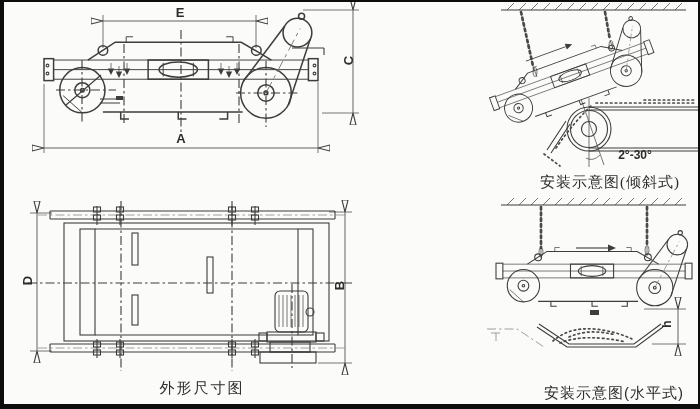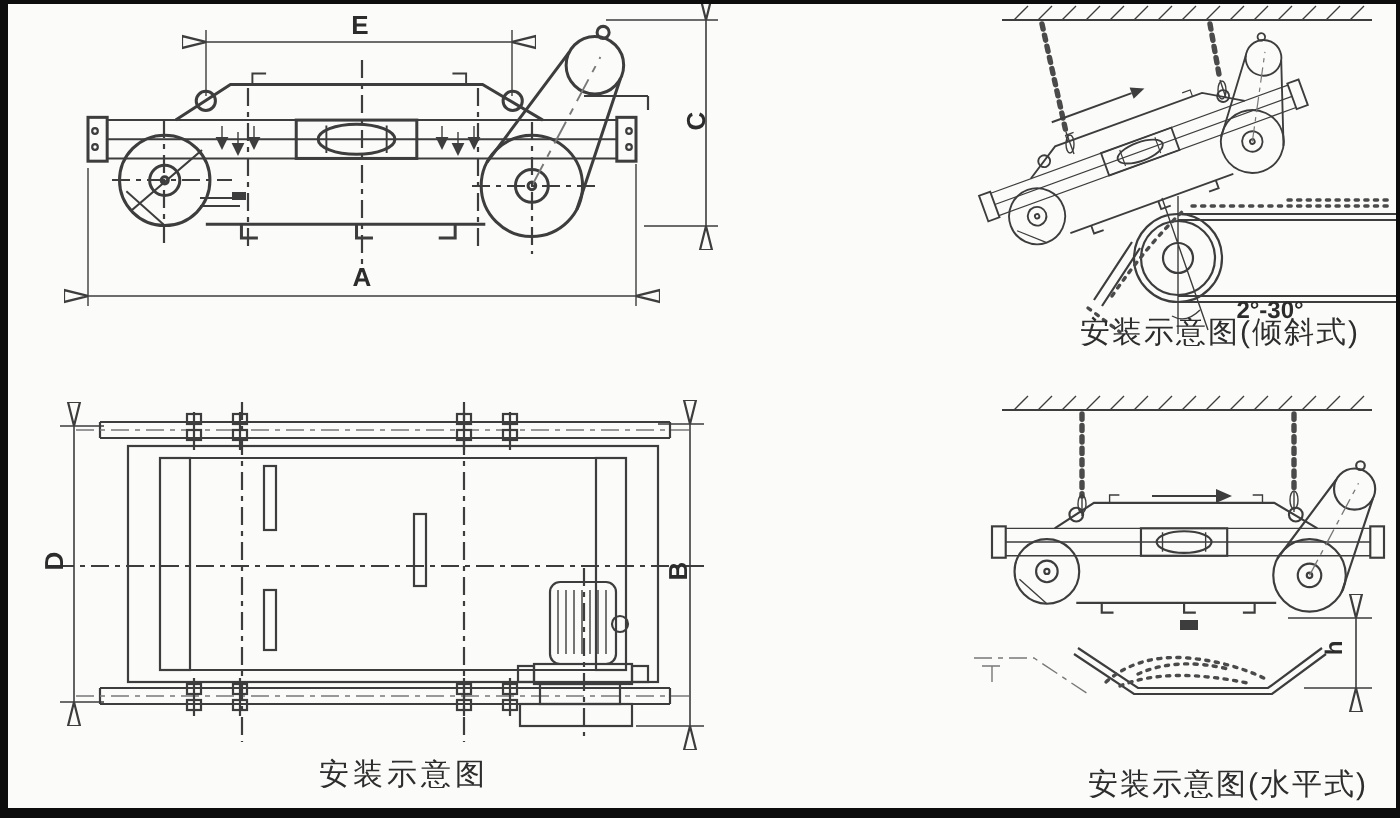--- a/index.html
+++ b/index.html
@@ -258,17 +258,17 @@
 </svg>
 
 <div class="dimlab" style="left:166px;top:4px;width:20px;">E</div>
 <div class="dimlab rot" style="left:336px;top:52px;width:16px;">C</div>
 <div class="dimlab" style="left:167px;top:130px;width:20px;">A</div>
 <div class="dimlab rot" style="left:15px;top:272px;width:16px;">D</div>
 <div class="dimlab rot" style="left:327px;top:277px;width:16px;">B</div>
 <div class="dimlab rot small" style="left:656px;top:316px;width:14px;">h</div>
 <div class="dimlab small" style="left:602px;top:147px;width:58px;letter-spacing:0;">2°-30°</div>
 
-<div class="cap" style="left:118px;top:377px;width:160px;">安装示意图</div>
-<div class="cap" style="left:516px;top:156px;width:180px;letter-spacing:1px;">安装示意图(倾斜式)</div>
+<div class="cap" style="left:118px;top:377px;width:160px;">外形尺寸图</div>
+<div class="cap" style="left:516px;top:171px;width:180px;letter-spacing:1px;font-family:Liberation Serif, serif;">安装示意图(倾斜式)</div>
 <div class="cap" style="left:520px;top:382px;width:180px;letter-spacing:1px;">安装示意图(水平式)</div>
 
 </div>
 
 </body></html>

